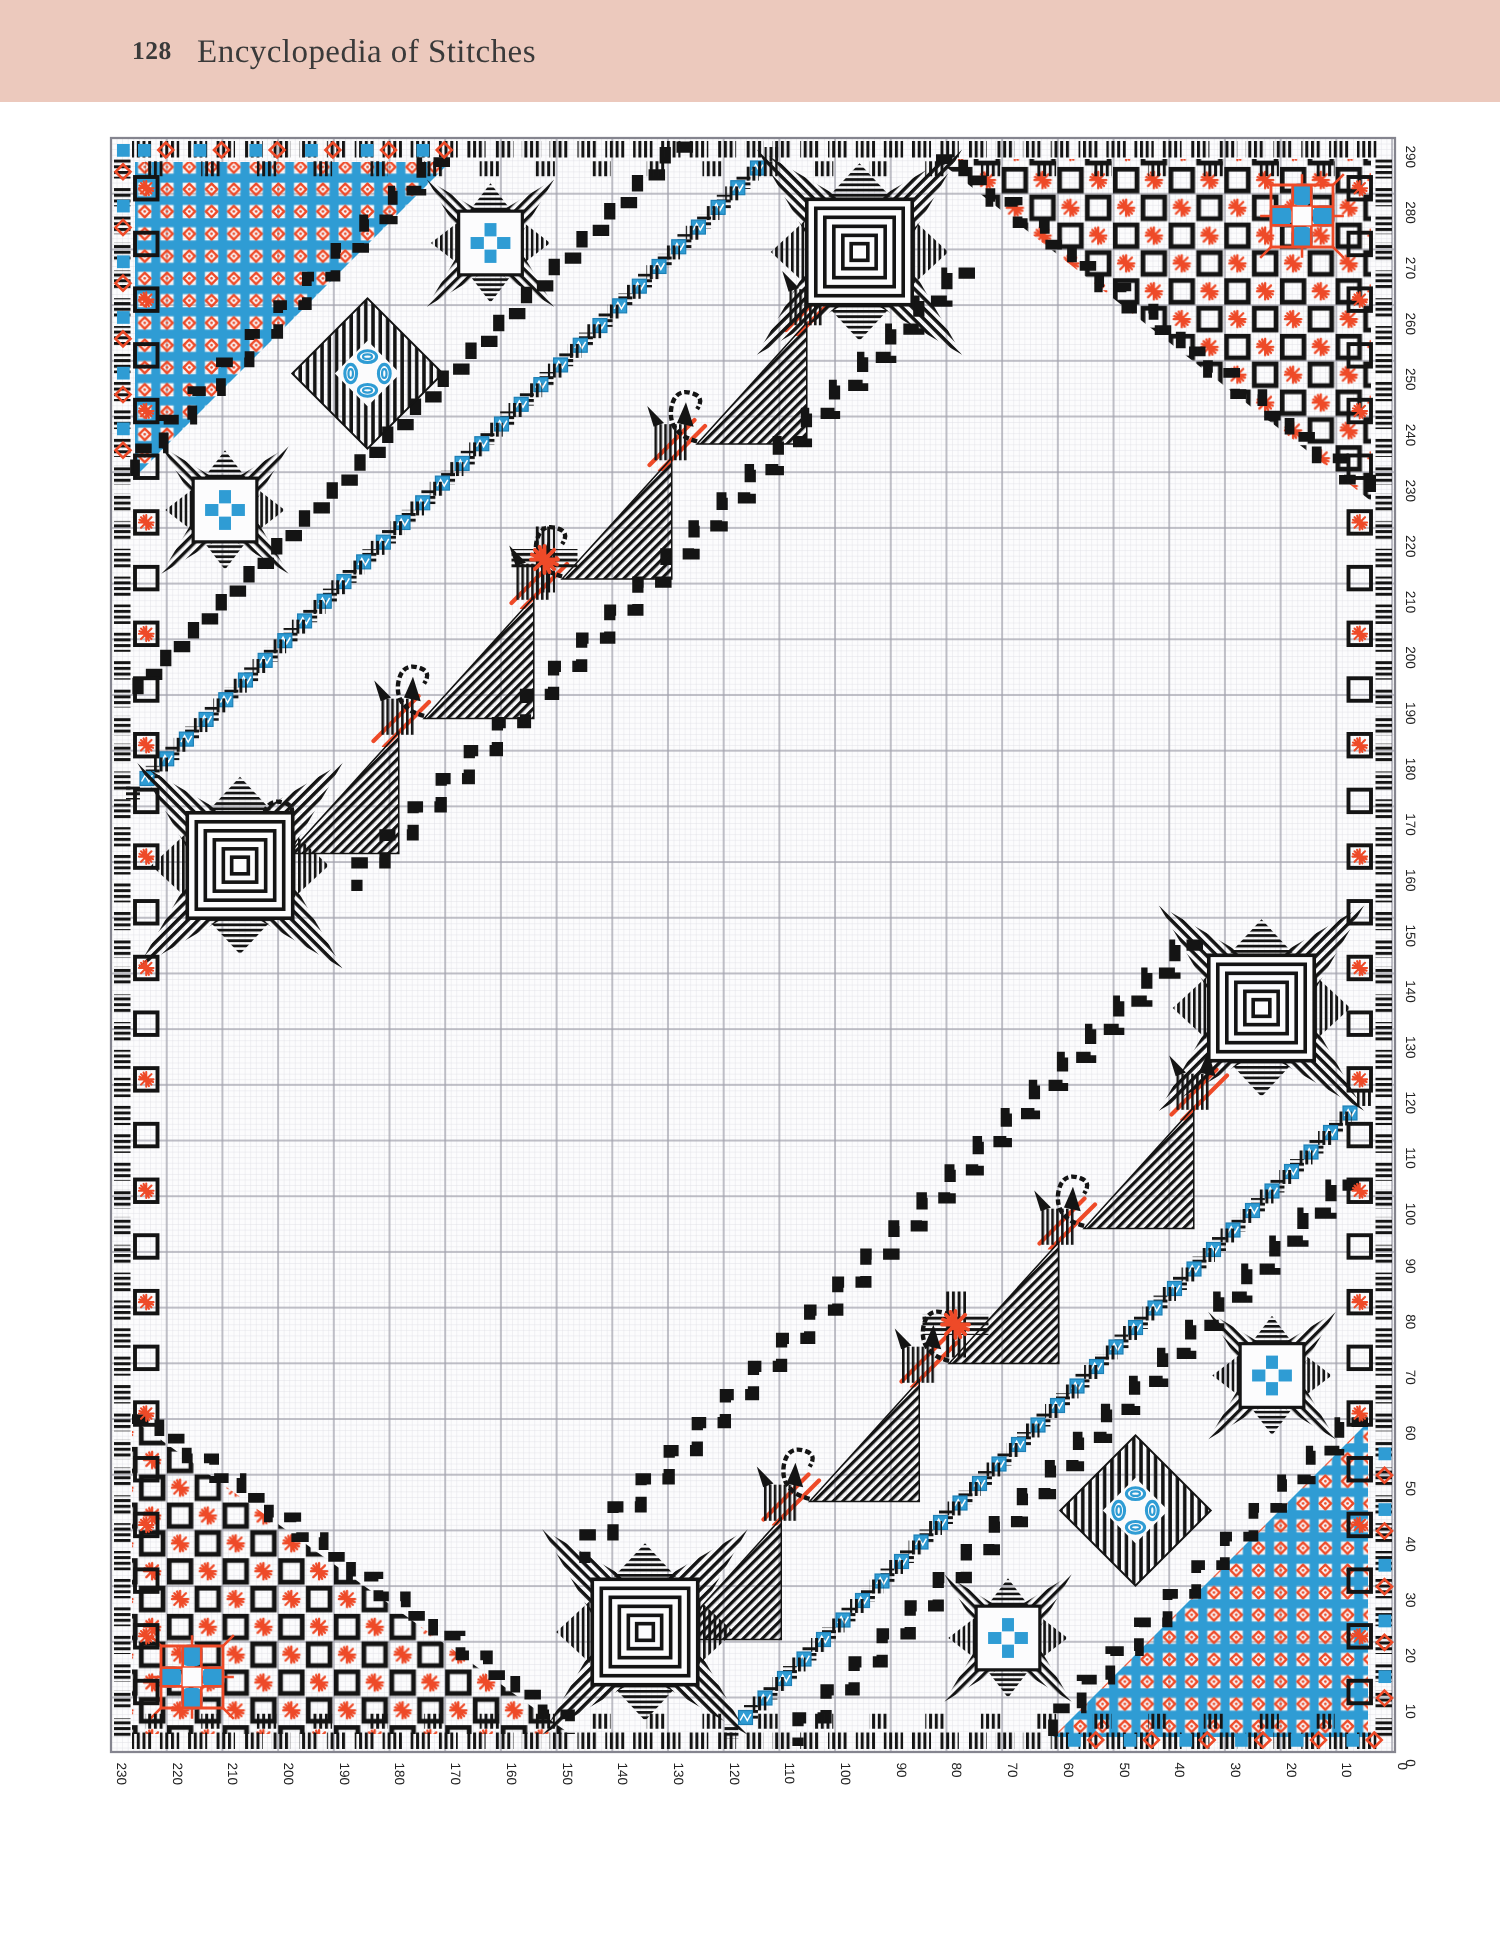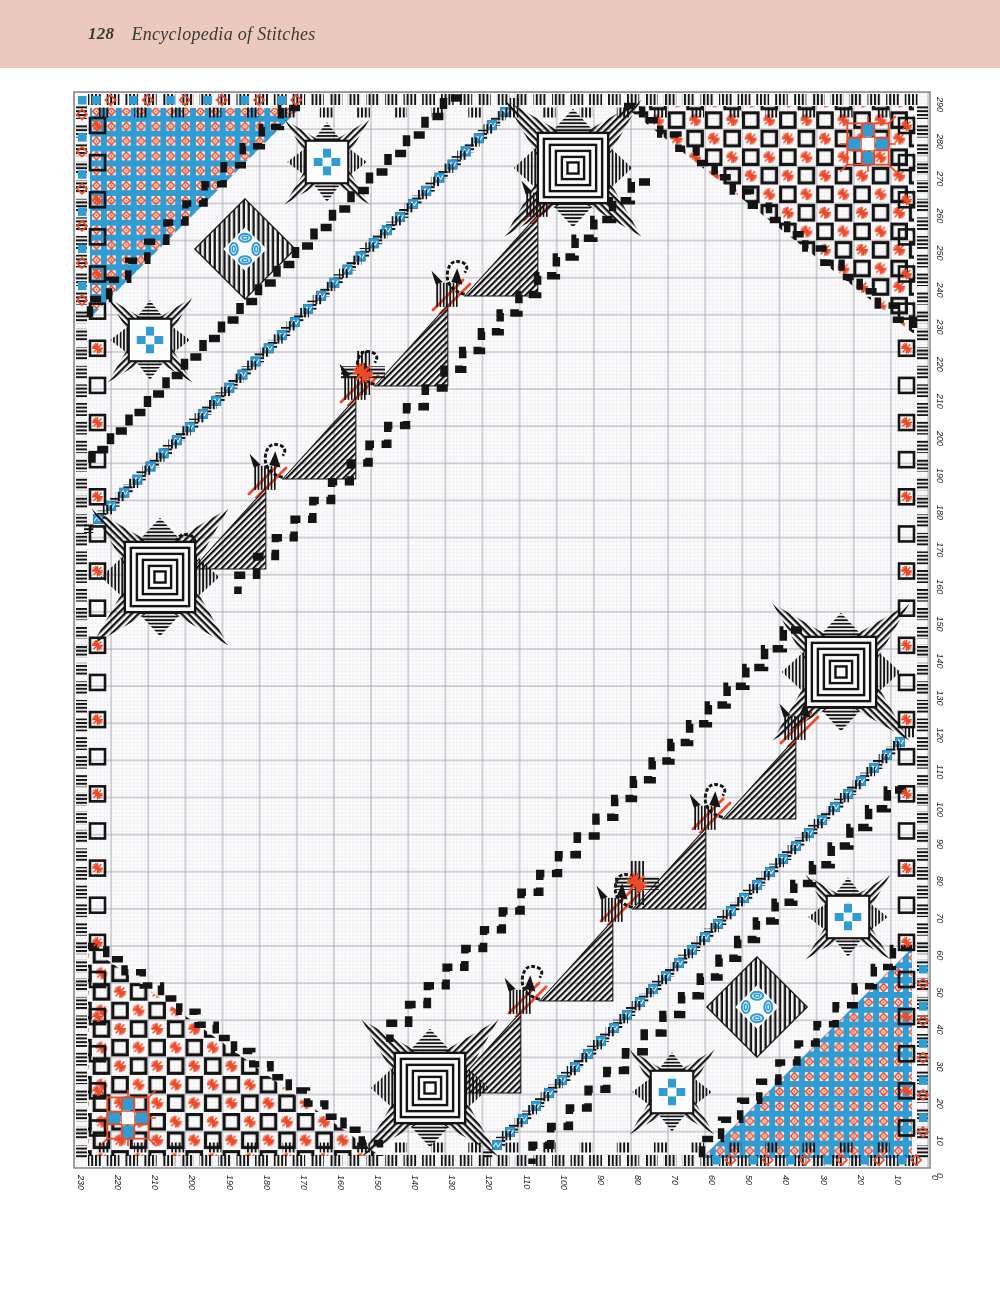--- a/index.html
+++ b/index.html
@@ -1,21 +1,21 @@
 <!DOCTYPE html>
 <html><head>
 <meta charset="utf-8">
 <style>
   html,body{margin:0;padding:0;background:#ffffff;}
   .page{position:relative;width:1000px;height:1294px;background:#ffffff;overflow:hidden;
-        font-family:"Liberation Serif", serif;font-style:italic;}
+        font-family:"Liberation Serif", serif;}
   .header-band{position:absolute;left:0;top:0;width:1000px;height:68px;display:flex;
         align-items:center;}
   .header-band .pagenum{margin-left:88px;font-size:17px;font-weight:700;letter-spacing:.3px;}
-  .header-band .title{margin-left:17px;font-size:18px;font-weight:400;letter-spacing:.3px;}
+  .header-band .title{margin-left:17px;font-size:22px;font-weight:400;letter-spacing:.3px;}
   svg.chart{position:absolute;left:0;top:0;}
   text.axis{font-family:"Liberation Sans", sans-serif;}
 </style>
 </head>
 <body>
 
 <div class="page">
   <div class="header-band" style="background:#ecc9bd;color:#3a3a3a;">
     <span class="pagenum">128</span>
     <span class="title">Encyclopedia of Stitches</span>

